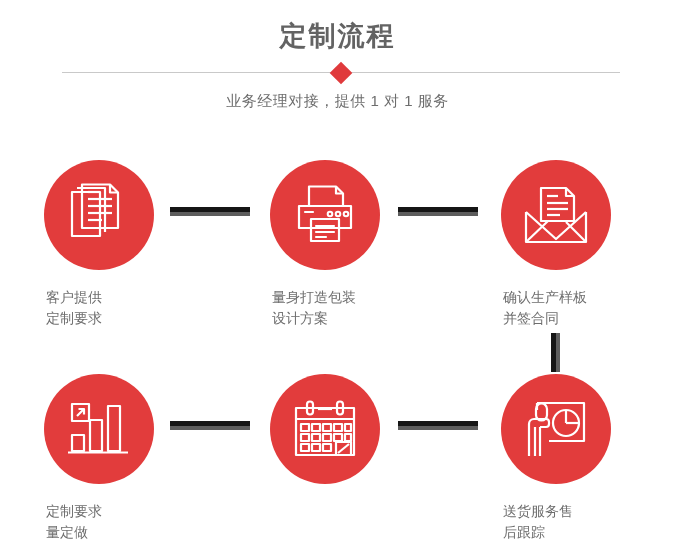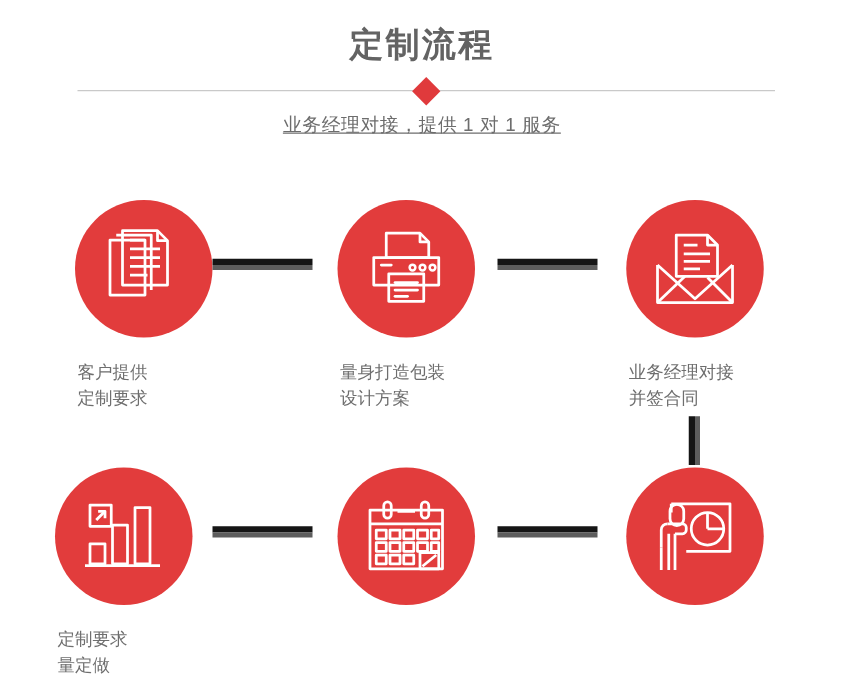--- a/index.html
+++ b/index.html
@@ -31,21 +31,20 @@
     position:absolute;left:50%;top:50%;
     width:16px;height:16px;margin-left:-8px;margin-top:-8px;
     background:#e03a3c;
     transform:rotate(45deg);
   }
   .subtitle{
     position:absolute;left:0;top:90px;width:675px;
     text-align:center;
     font-size:15px;color:#6d6d6d;letter-spacing:.5px;
     line-height:22px;
-    text-decoration:underline;
   }
 
   
   .step{
     position:absolute;
     width:150px;
   }
   .circle{
     width:110px;height:110px;border-radius:50%;
     background:#e23c3c;
@@ -87,21 +86,21 @@
 
   <div class="title">定制流程</div>
 
   <div class="divider-wrap">
     <div class="divider-line"></div>
     <div class="diamond"></div>
   </div>
 
   <div class="subtitle">业务经理对接，提供 1 对 1 服务</div>
 
-  <div class="step" style="left:40px;top:160px;">
+  <div class="step" style="left:24px;top:160px;">
     <div class="circle">
       <svg width="66" height="66" viewBox="0 0 66 66">
         <g fill="none" stroke="#ffffff" stroke-width="2.2" stroke-linejoin="round">
           <path d="M6 10 H34 L34 54 H6 Z"></path>
           <path d="M11 6 H39 L39 50"></path>
           <path d="M16 2.5 H44 L52 10.5 V46 H16 Z"></path>
           <path d="M44 2.5 V10.5 H52"></path>
         </g>
         <g stroke="#ffffff" stroke-width="2.2" stroke-linecap="butt">
           <line x1="22" y1="10" x2="34" y2="10"></line>
@@ -164,21 +163,21 @@
           <path d="M64 57 L44 37"></path>
         </g>
         <g stroke="#ffffff" stroke-width="2.2" stroke-linecap="butt">
           <line x1="25" y1="11" x2="36" y2="11"></line>
           <line x1="25" y1="18" x2="46" y2="18"></line>
           <line x1="25" y1="24" x2="46" y2="24"></line>
           <line x1="25" y1="30" x2="38" y2="30"></line>
         </g>
       </svg>
     </div>
-    <div class="step-label">业务经理对接
+    <div class="step-label">确认生产样板
 并签合同</div>
   </div>
 
   <div class="conn-v" style="left:551px;top:333px;">
     <div class="lt"></div>
     <div class="rt"></div>
   </div>
 
   <div class="step" style="left:24px;top:374px;">
     <div class="circle">
@@ -249,15 +248,17 @@
           <path d="M14 11 a5.5 5.5 0 0 1 11 0 v6 a5.5 5.5 0 0 1 -11 0 Z"></path>
           <path d="M12 21 h12 a3 3 0 0 1 3 3 v2"></path>
           <path d="M12 21 a5 5 0 0 0 -5 5 v14"></path>
           <path d="M27 26 a3 3 0 0 1 -3 3 h-6"></path>
           <line x1="7" y1="40" x2="7" y2="58"></line>
           <line x1="13" y1="29" x2="13" y2="58"></line>
           <line x1="18" y1="29" x2="18" y2="58"></line>
         </g>
       </svg>
     </div>
+    <div class="step-label">送货服务售
+后跟踪</div>
   </div>
 
 </div>
 
 </body></html>

